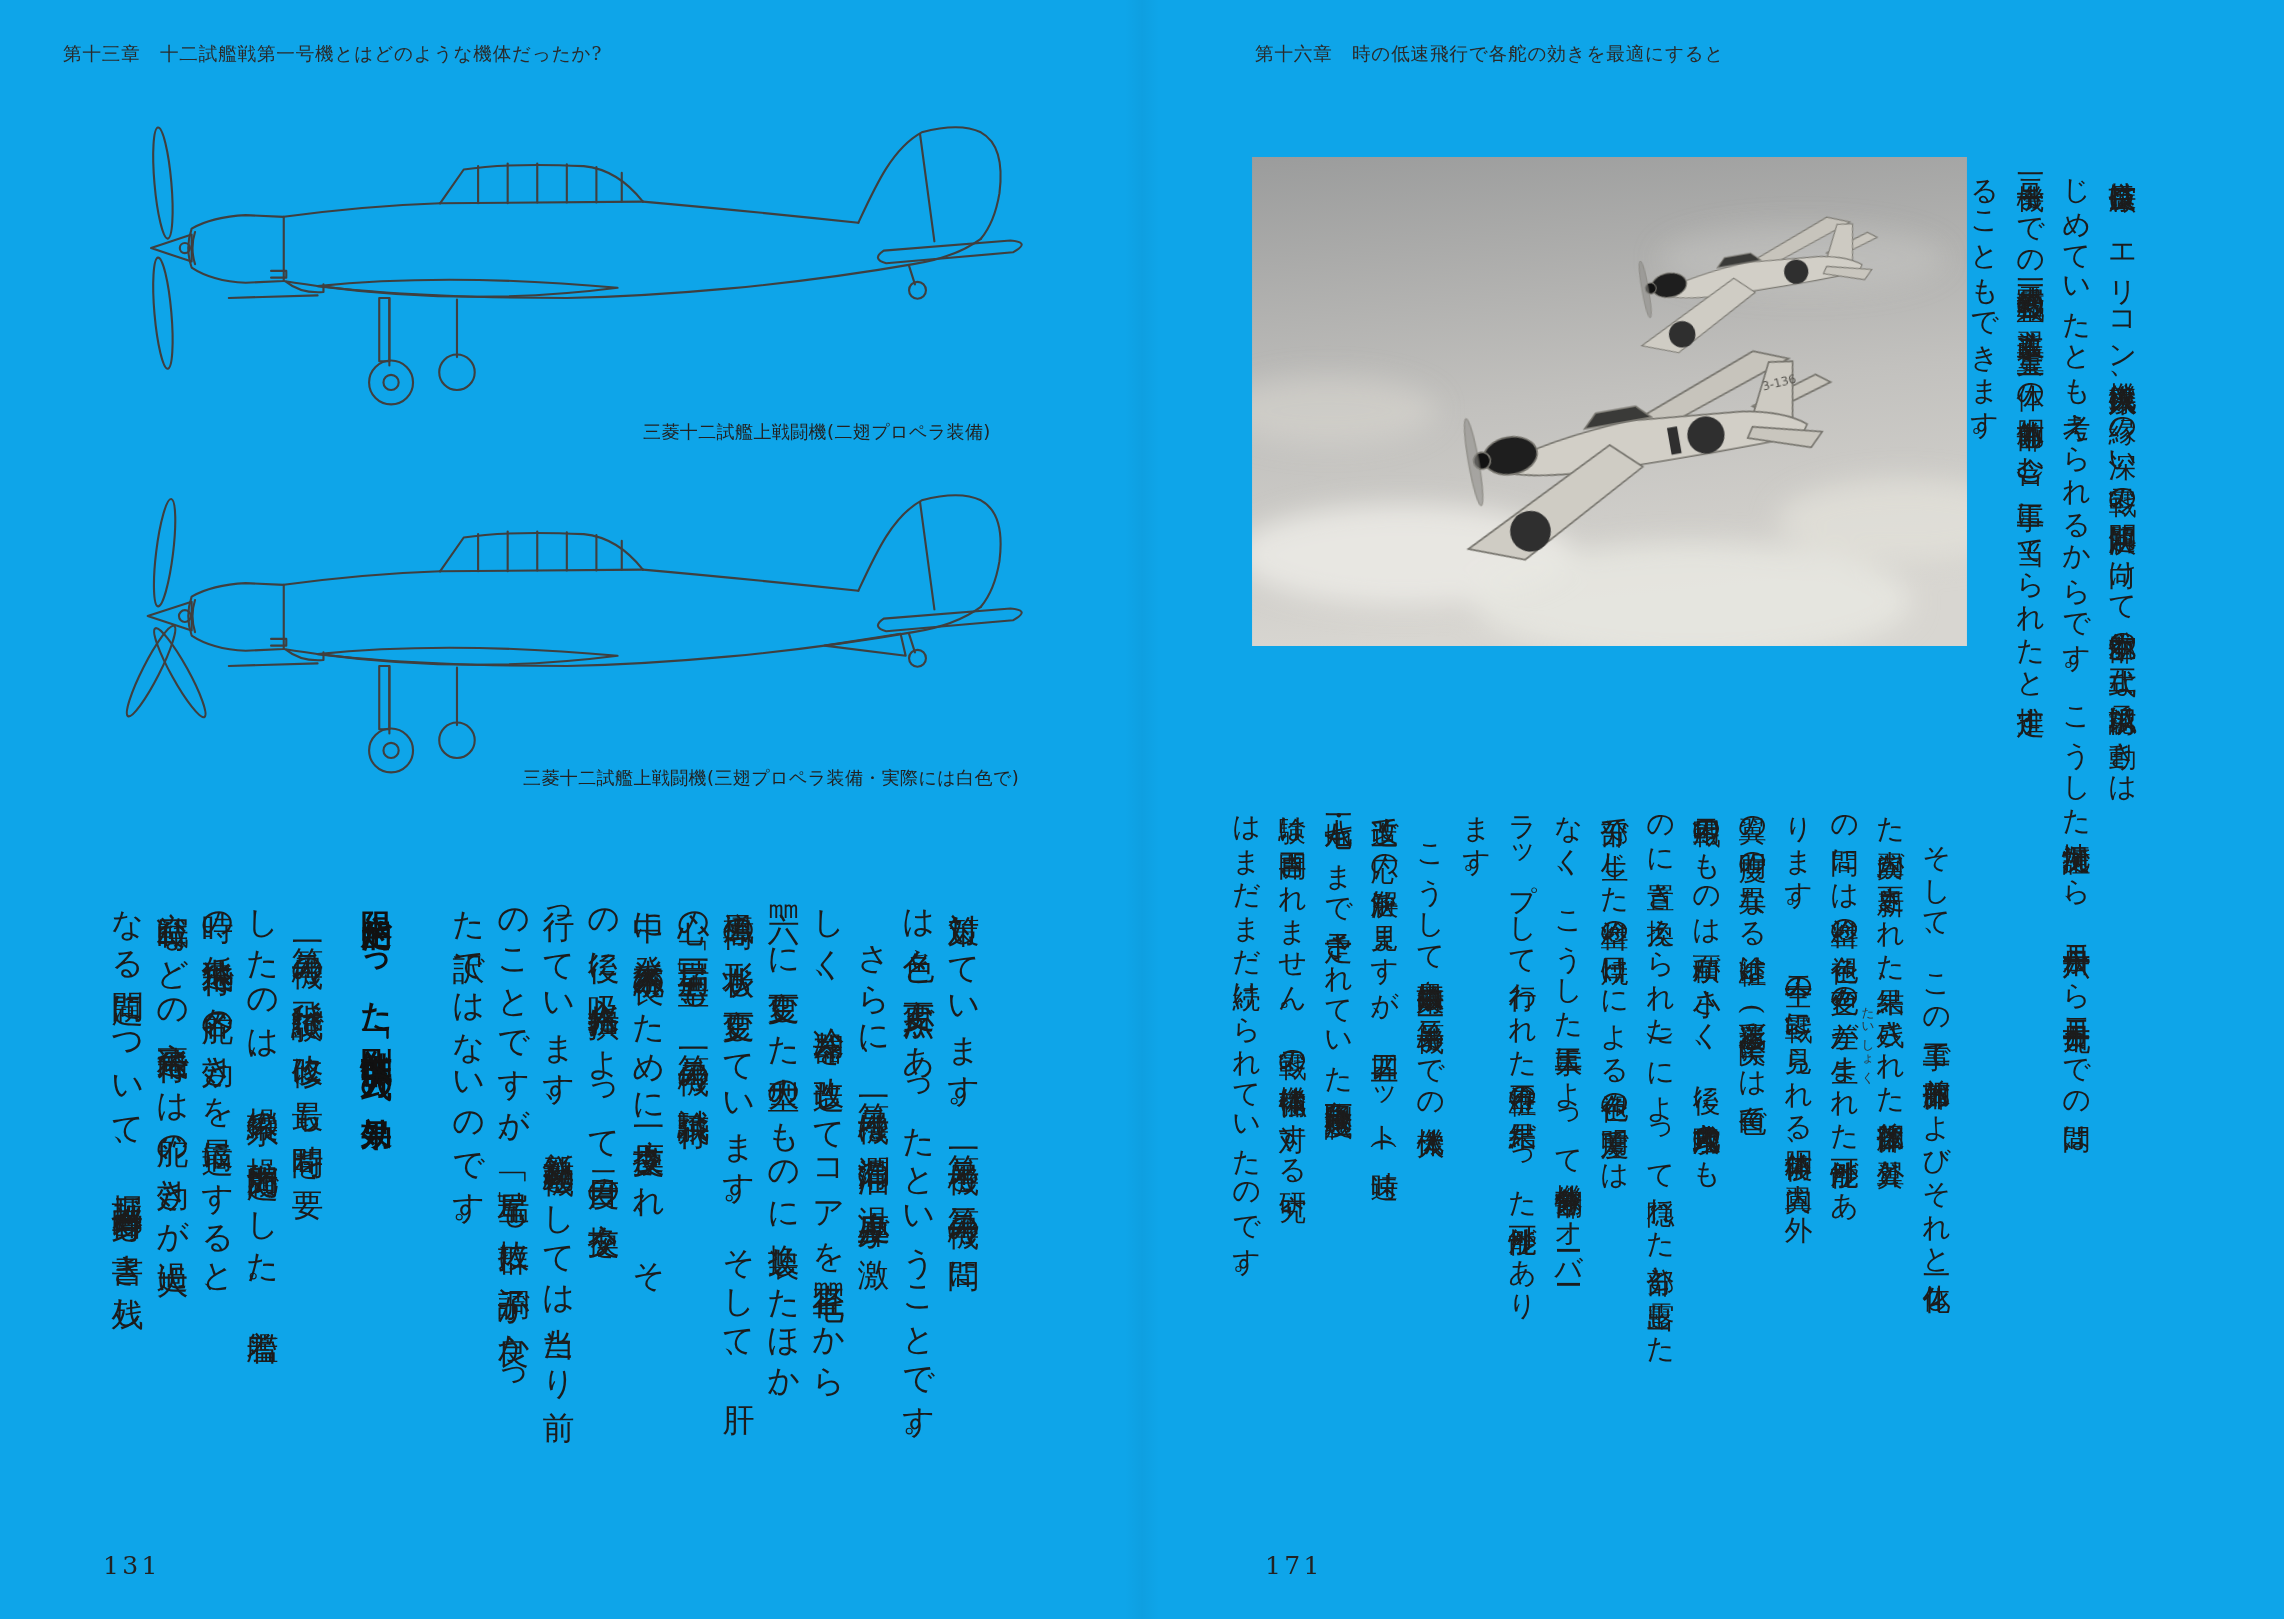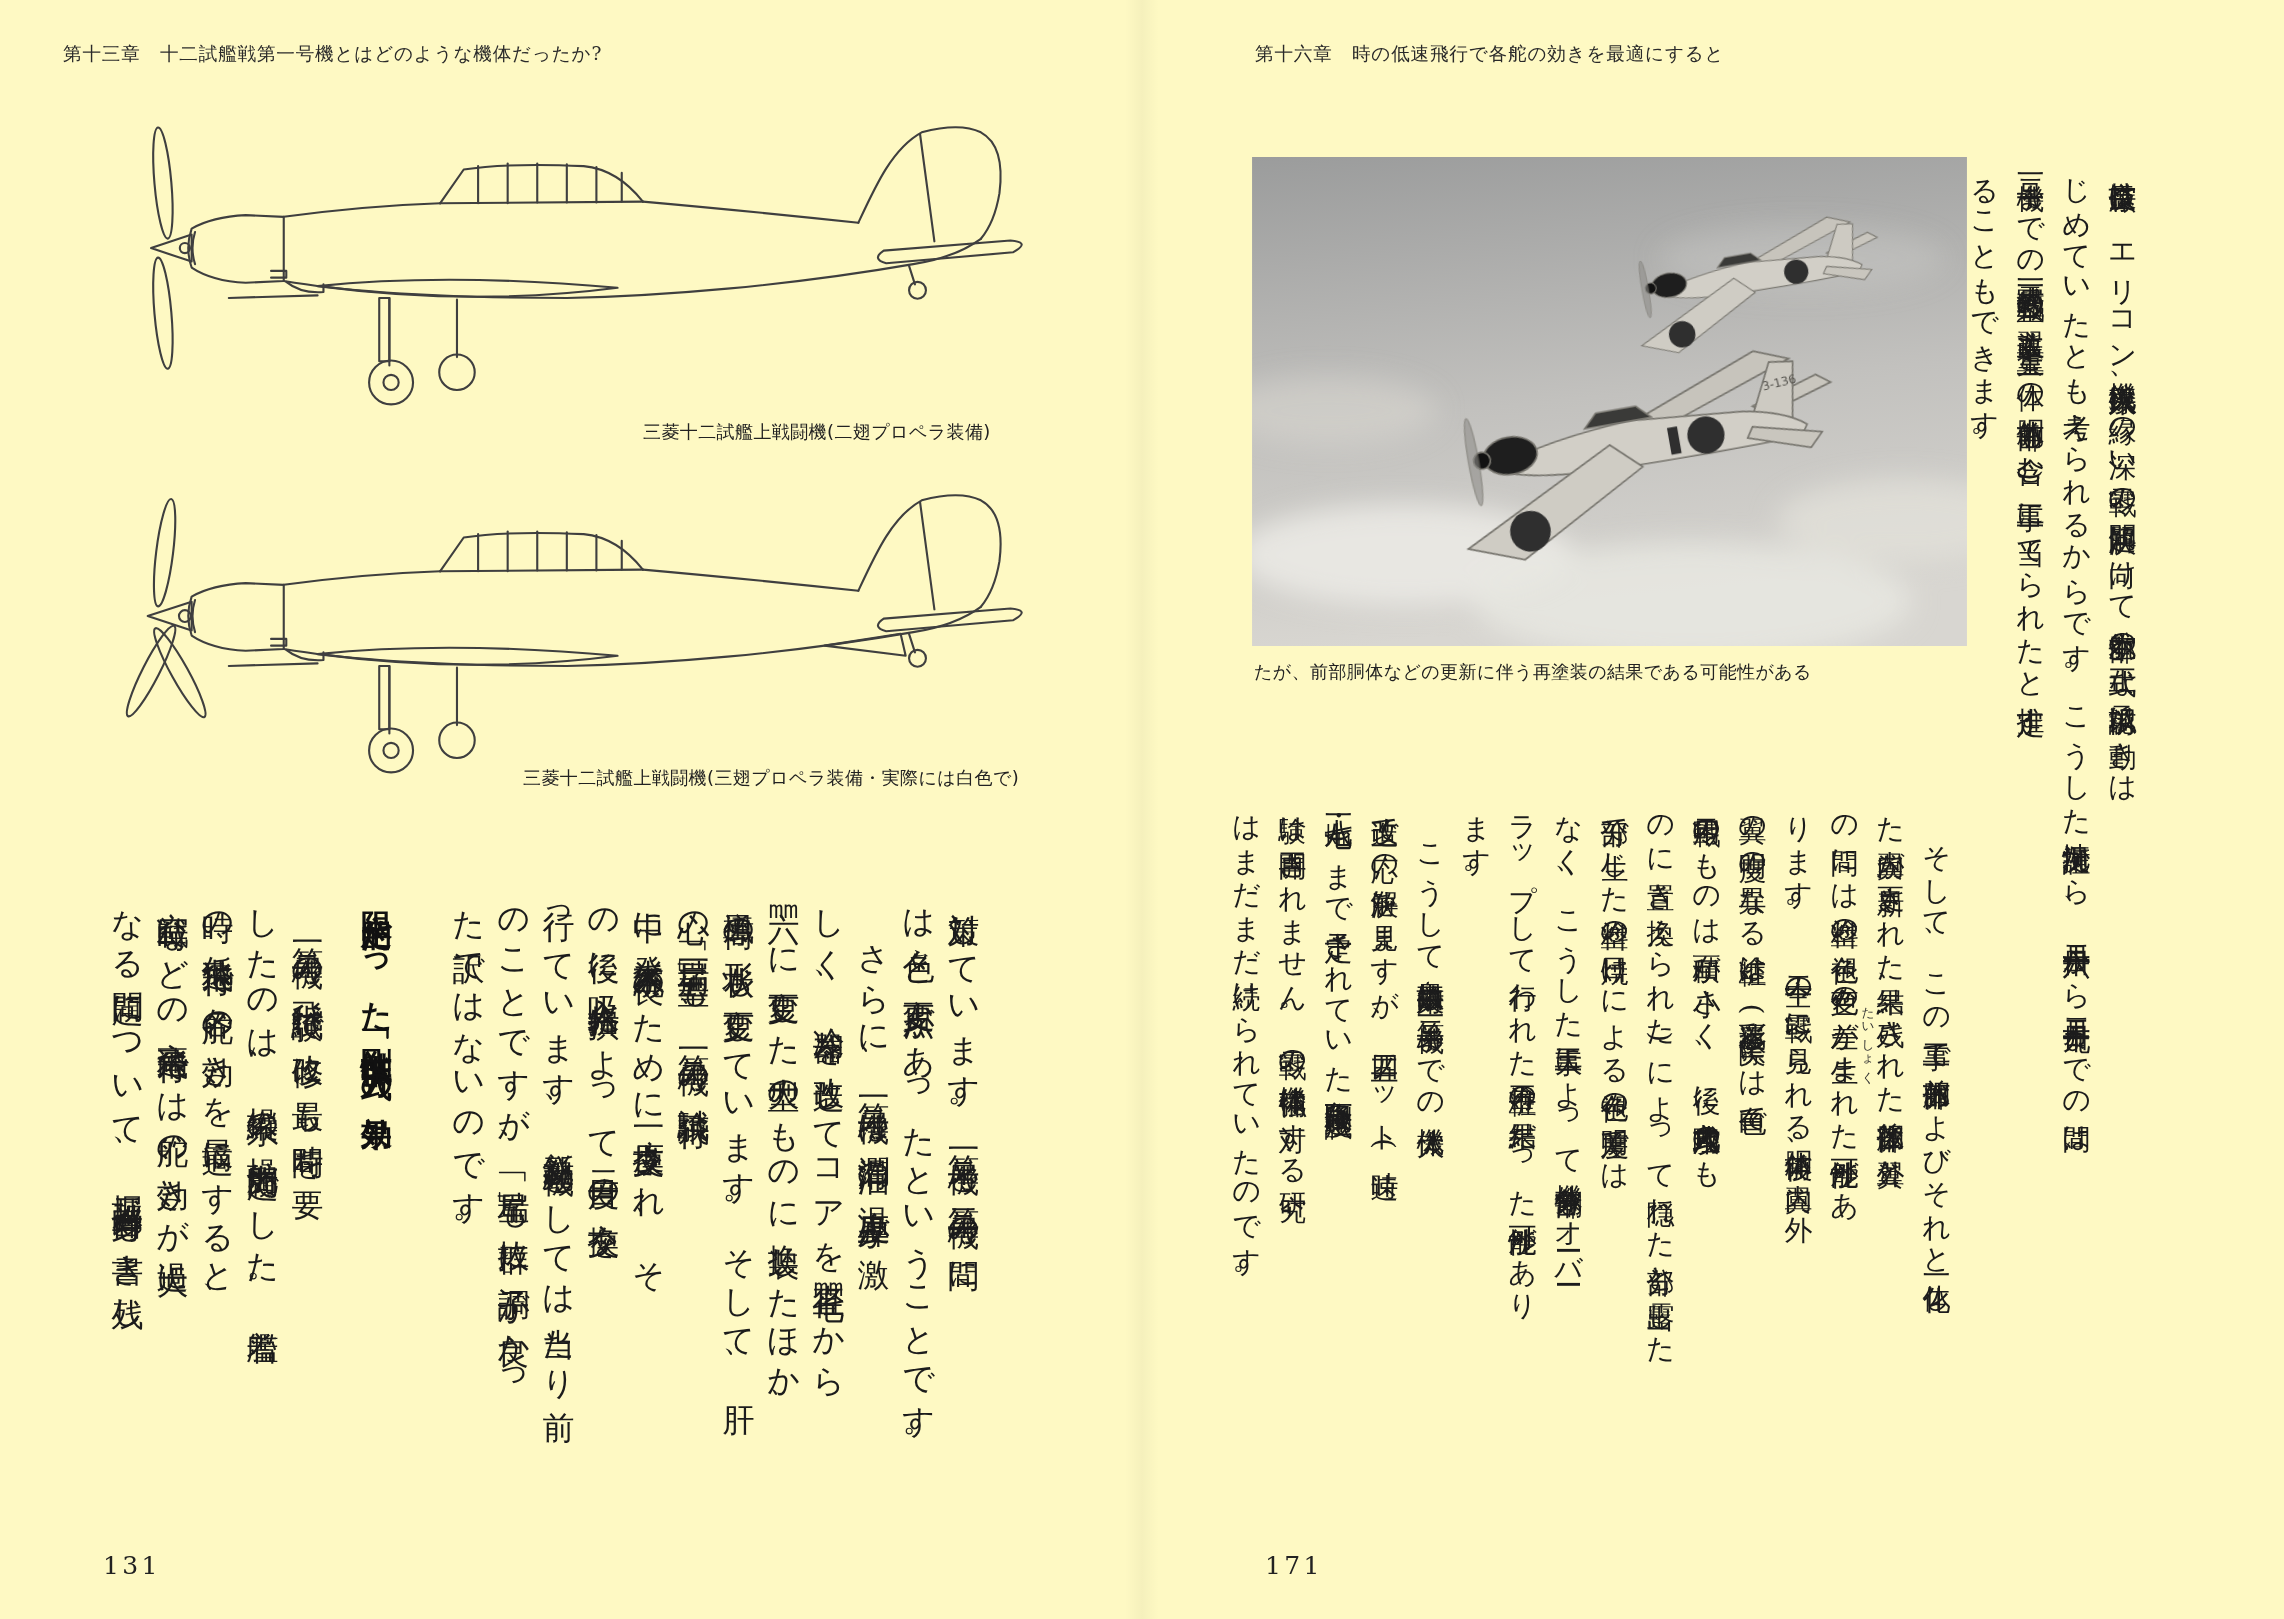--- a/index.html
+++ b/index.html
@@ -1,18 +1,18 @@
 <!DOCTYPE html>
 <html style="font-size:13.5px"><head>
 <meta charset="utf-8">
 <style>
   html,body{margin:0;padding:0;background:#e8e8e4;}
   #stage{
     position:relative;width:2284px;height:1619px;
-    background:#fef9c3;overflow:hidden;
+    background:#0ea5e9;overflow:hidden;
     font-family:"DejaVu Serif","Liberation Serif",serif;
     color:#1c1c1c;
   }
   .gutter{
     position:absolute;left:1125px;top:0;width:34px;height:100%;
     background:linear-gradient(90deg,rgba(0,0,0,0) 0%,rgba(0,0,0,0.035) 50%,rgba(0,0,0,0) 100%);
   }
   .running-head{
     position:absolute;top:41px;font-size:18.6px;letter-spacing:0.8px;color:#2a2a2a;white-space:nowrap;
   }
@@ -255,21 +255,20 @@
           <ellipse cx="-106" cy="2" rx="3" ry="26" fill="#8e8d89" opacity="0.6"></ellipse>
           <circle cx="32" cy="10" r="11" fill="#2f2f2f" stroke="none"></circle>
           <circle cx="-80" cy="48" r="12" fill="#2f2f2f" stroke="none"></circle>
           <rect x="10" y="2" width="6" height="16" fill="#2f2f2f" stroke="none"></rect>
         </g>
         <text x="70" y="-10" font-size="7" fill="#55534e" transform="rotate(-4 70 -10)" font-family="DejaVu Sans, sans-serif">3-136</text>
       </g>
     </svg>
 
     <div class="photo-caption">
-        <div class="cap-line">たが、前部胴体などの更新に伴う再塗装の結果である可能性がある</div>
       </div>
 
     <div class="vtext right-lead">
         <div class="vcol">空技廠長は、エリコン機銃導入以来、縁の深い零戦の問題解決に向けて航空本部の正式な承認以前に動きは</div>
         <div class="vcol">じめていたとも考えられるからです。こうした情況証拠から、十月二十六日から十二月二十九日までの間は、</div>
         <div class="vcol">二一号機までの零式一号艦戦一型の主翼改造(主翼と一体の胴体前部も含む)工事に当てられたと推定す</div>
         <div class="vcol">ることもできます。</div>
       </div>
 
     <div class="vtext right-body">

